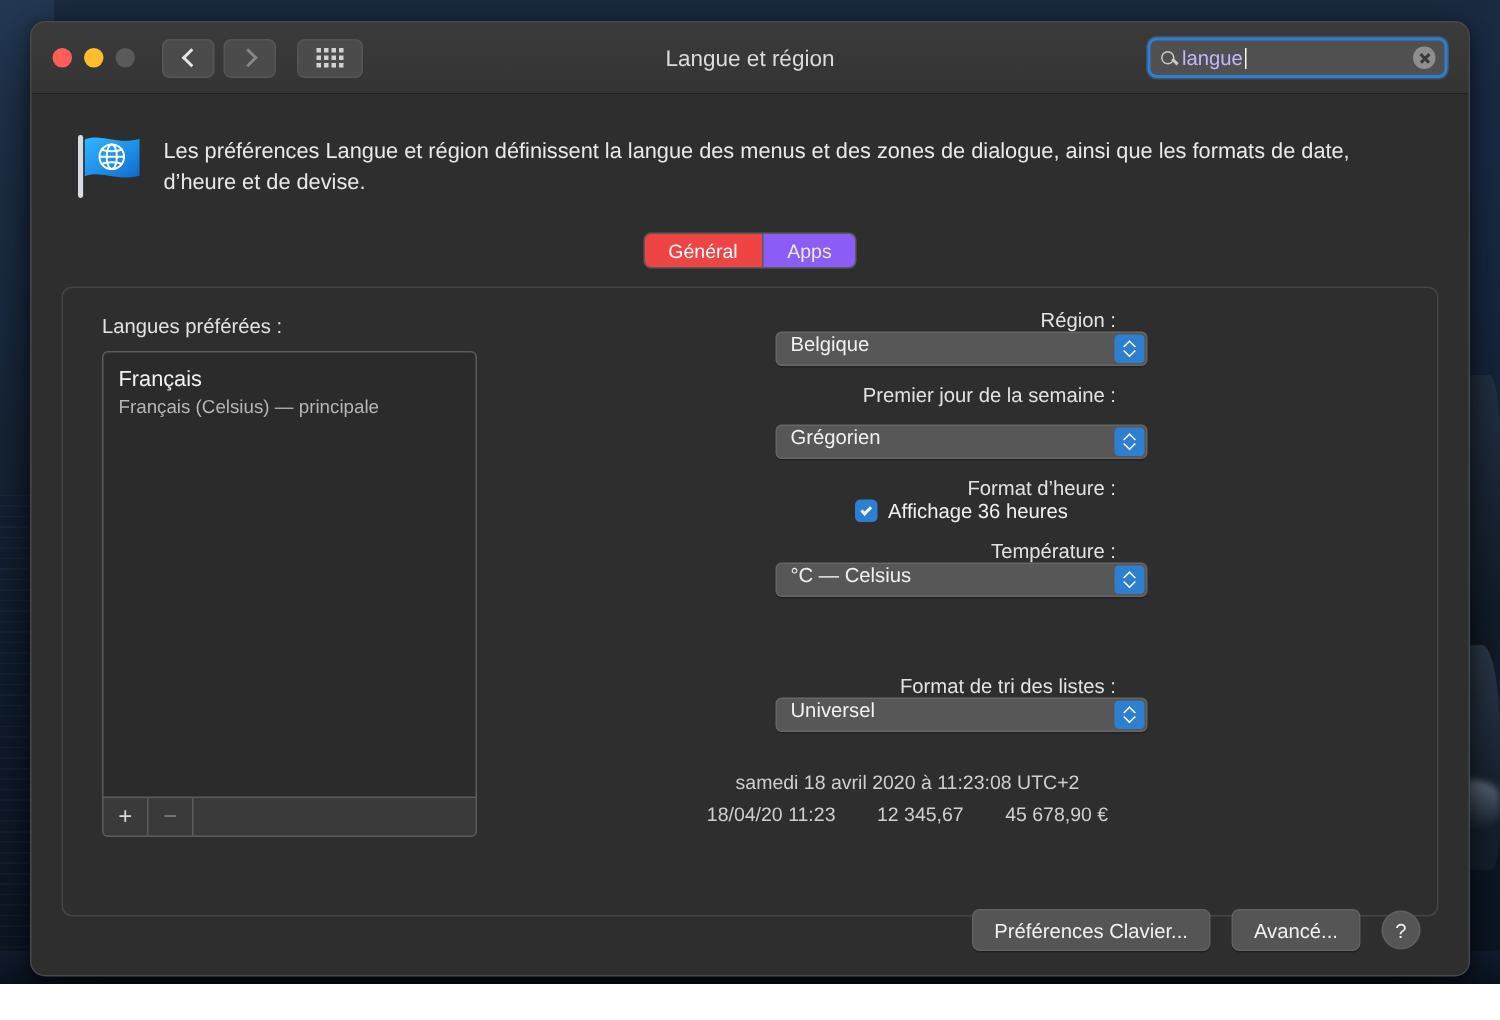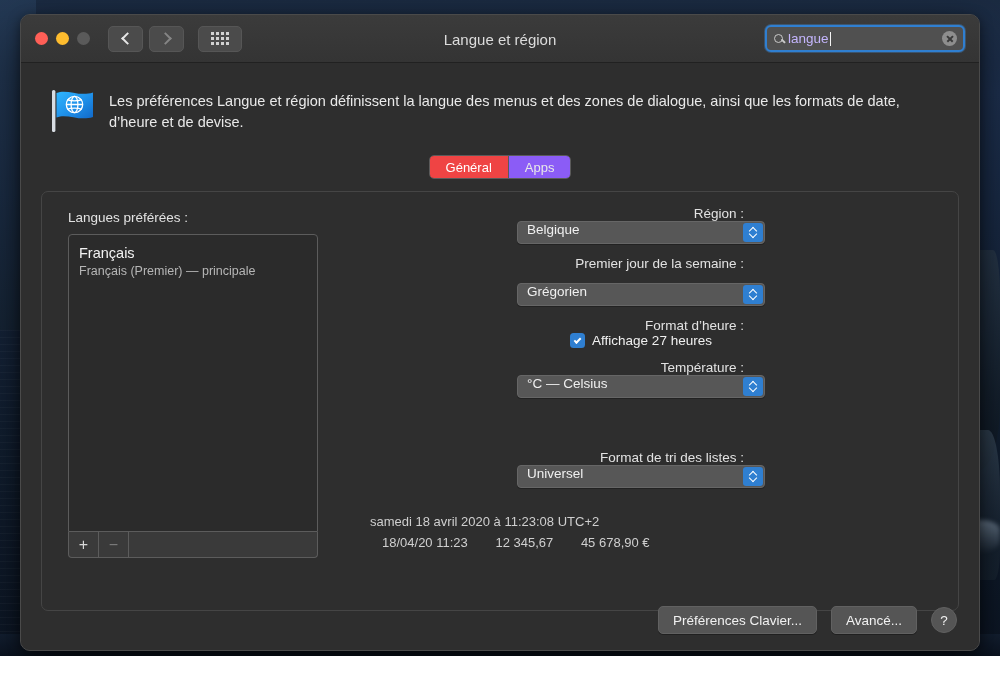--- a/index.html
+++ b/index.html
@@ -318,29 +318,30 @@
     transform:rotate(-45deg);
     margin-top:-2px;
   }
   .checklabel { font-size:13.5px; color:#f0f0f0; }
 
   #sort-row { margin-top:52px; }
 
   #sample {
     margin-top:24px;
     padding-left:30px;
+    text-align:center;
     font-size:13px; color:#cfcfcf;
     line-height:1.6;
     width:500px;
   }
   #sample .line2 span { margin:0 12px; }
 
   
   #footer {
-    position:absolute; right:22px; bottom:16px;
+    position:absolute; right:32px; bottom:16px;
     display:flex; align-items:center; gap:14px;
   }
   .btn {
     height:28px;
     background:#555;
     border:1px solid #616161;
     border-radius:5px;
     padding:0 14px;
     display:flex; align-items:center;
     font-size:13.5px; color:#f1f1f1;
@@ -447,21 +448,21 @@
         </div>
       </div>
 
       <div id="panel">
 
         <div id="left-col">
           <div id="lang-label">Langues préférées :</div>
           <div id="lang-list">
             <div>
               <div id="lang-primary">Français</div>
-              <div id="lang-sub">Français (Premier) — principale</div>
+              <div id="lang-sub">Français (Celsius) — principale</div>
             </div>
           </div>
           <div id="list-footer">
             <div class="fbtn add">+</div>
             <div class="fbtn rem">−</div>
             <div class="fbtn-rest"></div>
           </div>
         </div>
 
         <div id="form">
@@ -490,21 +491,21 @@
               </span>
             </div>
           </div>
 
           <div class="frow">
             <div class="flabel">Format d’heure :</div>
             <div class="checkrow">
               <span class="checkbox">
                 <span class="check-mark"></span>
               </span>
-              <span class="checklabel">Affichage 27 heures</span>
+              <span class="checklabel">Affichage 36 heures</span>
             </div>
           </div>
 
           <div class="frow">
             <div class="flabel">Température :</div>
             <div class="popup">
               <span>°C — Celsius</span>
               <span class="stepper">
                 <span class="st-ch up"></span>
                   <span class="st-ch down"></span>

